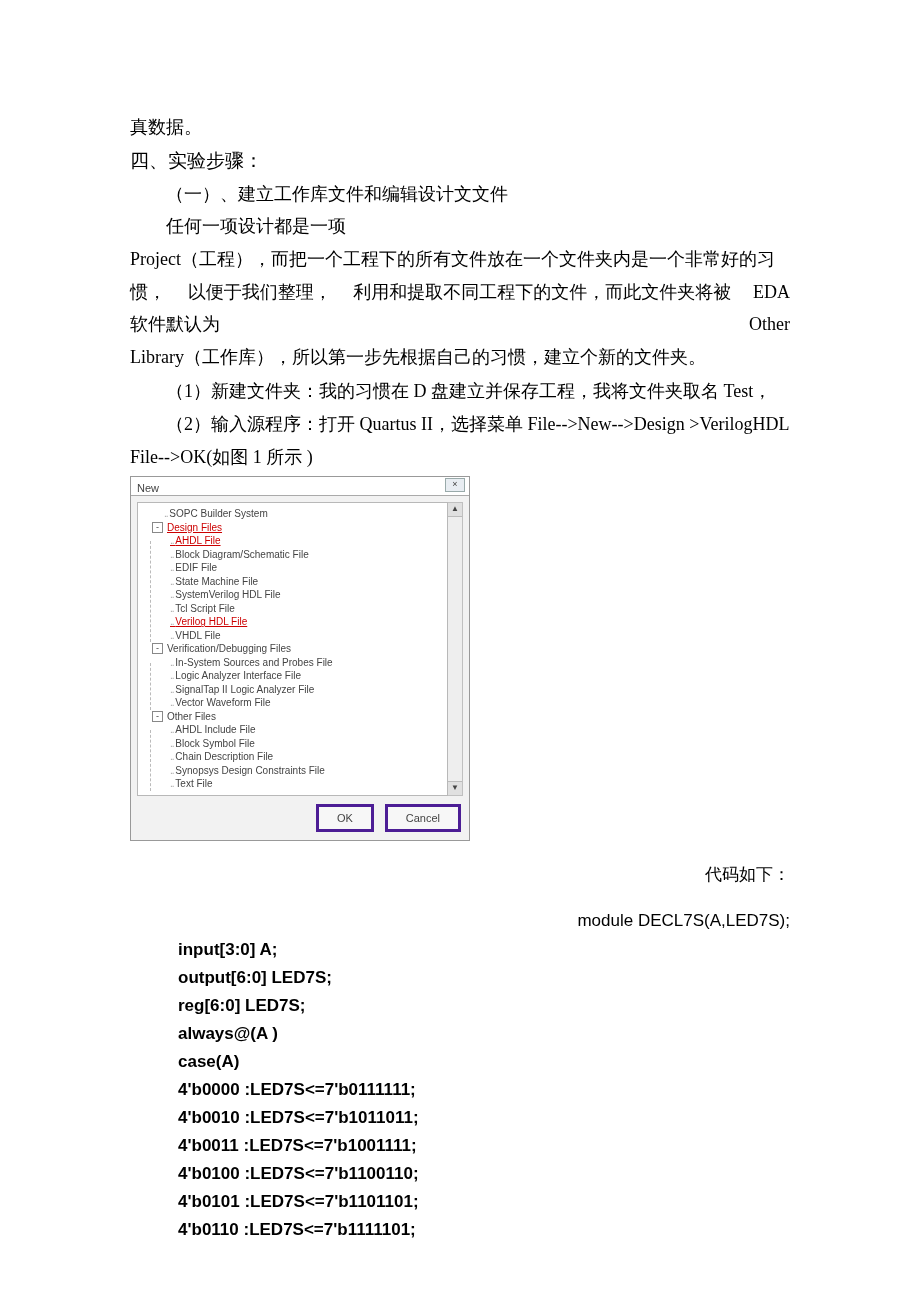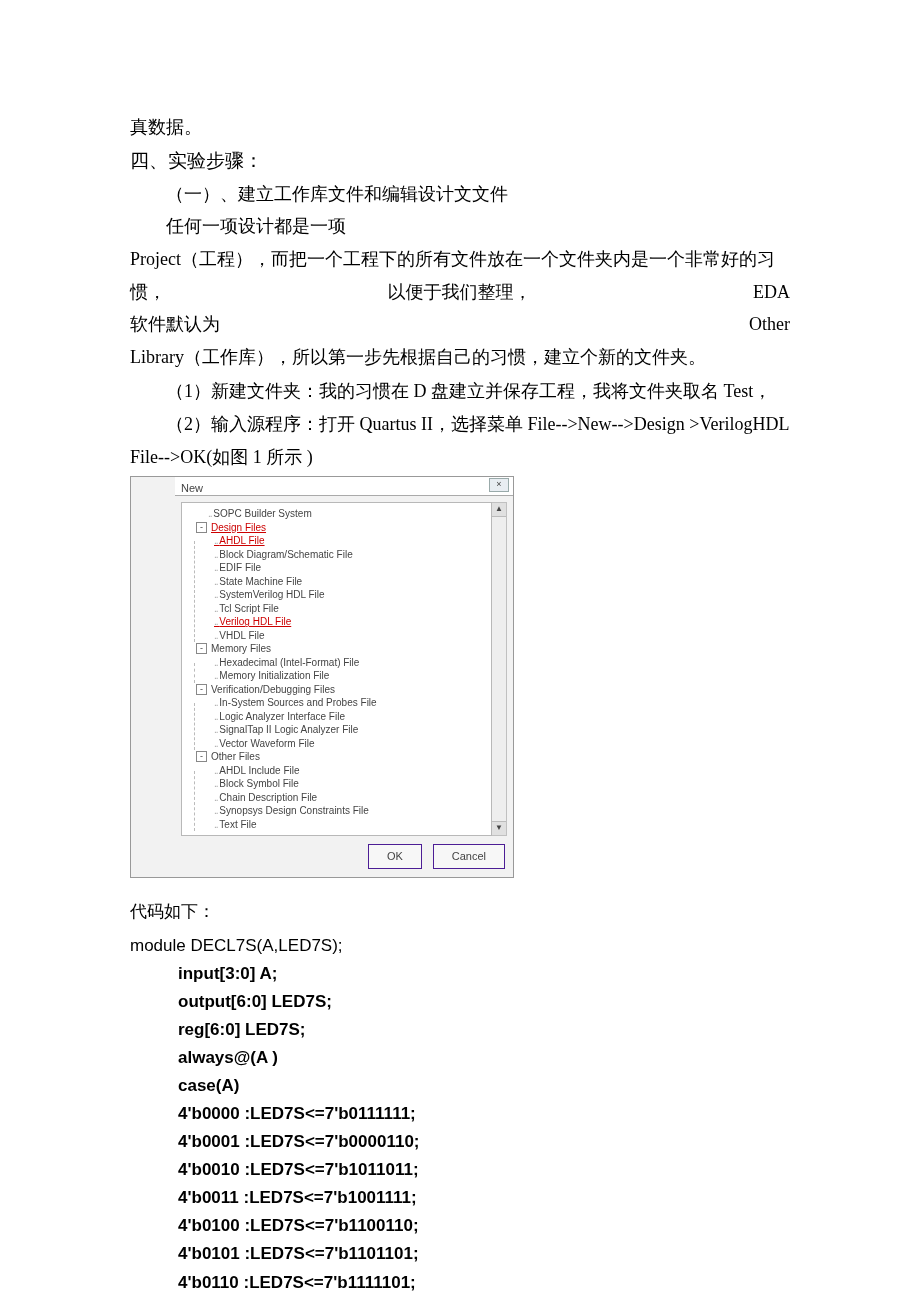--- a/index.html
+++ b/index.html
@@ -30,21 +30,20 @@
   margin: 2px 0;
 }
 .dlg {
   width: 338px;
   margin: 4px 0 8px 0;
   border: 1px solid #999;
   background: #f2f2f2;
   font-family: Arial, sans-serif;
   font-size: 10px;
   color: #444;
-  padding-left: 44px;
 }
 .dlg-title {
   background: #fff;
   border-bottom: 1px solid #aaa;
   padding: 2px 6px;
   font-size: 11px;
   position: relative;
   height: 14px;
 }
 .dlg-close {
@@ -90,21 +89,21 @@
   line-height: 12px;
 }
 .scroll-btn.bottom { bottom: 0; border-top: 1px solid #bbb; border-bottom: none; }
 .scroll-btn.top { top: 0; }
 .dlg-footer {
   text-align: right;
   padding: 4px 8px 8px 8px;
 }
 .dlg-btn {
   display: inline-block;
-  border: 1px solid #4c1d95;
+  border: 3px solid #4c1d95;
   background: #f7f7f7;
   padding: 2px 18px;
   margin-left: 8px;
   font-size: 11px;
 }
 .tree-group {
   margin-left: 0;
 }
 .tree-item {
   position: relative;
@@ -153,40 +152,42 @@
   font-family: Arial, "Microsoft YaHei", sans-serif;
   font-size: 17px;
   line-height: 1.65;
   margin-top: 20px;
 }
 .code-line {
   padding-left: 48px;
   font-weight: bold;
 }
 .code-head {
-  margin-top: 6px;
+  margin-top: 18px;
+  text-align: right;
 }
 </style>
 </head>
 <body>
 
 <div class="page">
 
   <div class="subline">真数据。</div>
 
   <div class="heading">四、实验步骤：</div>
 
   <div class="subline indent">（一）、建立工作库文件和编辑设计文文件</div>
 
   <div class="subline" style="padding-left:36px;">任何一项设计都是一项</div>
 
   <div class="subline justify">Project（工程），而把一个工程下的所有文件放在一个文件夹内是一个非常好的习</div>
   <div class="subline justify" style="display:flex;justify-content:space-between;">
     <span>惯，</span>
     <span>以便于我们整理，</span>
+    <span>利用和提取不同工程下的文件，而此文件夹将被</span>
     <span>EDA</span>
   </div>
   <div class="subline justify" style="display:flex;justify-content:space-between;">
     <span>软件默认为</span>
     <span>Other</span>
   </div>
   <div class="subline">Library（工作库），所以第一步先根据自己的习惯，建立个新的文件夹。</div>
 
   <div class="subline indent" style="margin-top:4px;">（1）新建文件夹：我的习惯在  D 盘建立并保存工程，我将文件夹取名  Test，</div>
   <div class="subline indent">（2）输入源程序：打开 Quartus II，选择菜单 File--&gt;New--&gt;Design &gt;VerilogHDL</div>
@@ -208,27 +209,20 @@
             <div class="tree-leaf">Block Diagram/Schematic File</div>
             <div class="tree-leaf">EDIF File</div>
             <div class="tree-leaf">State Machine File</div>
             <div class="tree-leaf">SystemVerilog HDL File</div>
             <div class="tree-leaf">Tcl Script File</div>
             <div class="tree-leaf sel">Verilog HDL File</div>
             <div class="tree-leaf">VHDL File</div>
           </div>
         </div>
 
-        <div class="tree-group">
-          <div class="parent-label"><span class="marker">-</span><span>Memory Files</span></div>
-          <div class="tree-item parent">
-            <div class="tree-leaf">Hexadecimal (Intel-Format) File</div>
-            <div class="tree-leaf">Memory Initialization File</div>
-          </div>
-        </div>
 
         <div class="tree-group">
           <div class="parent-label"><span class="marker">-</span><span>Verification/Debugging Files</span></div>
           <div class="tree-item parent">
             <div class="tree-leaf">In-System Sources and Probes File</div>
             <div class="tree-leaf">Logic Analyzer Interface File</div>
             <div class="tree-leaf">SignalTap II Logic Analyzer File</div>
             <div class="tree-leaf">Vector Waveform File</div>
           </div>
         </div>
@@ -258,21 +252,20 @@
 
   <div class="code-section">
     <div class="code-head">代码如下：</div>
     <div class="code-head">module DECL7S(A,LED7S);</div>
     <div class="code-line">input[3:0] A;</div>
     <div class="code-line">output[6:0] LED7S;</div>
     <div class="code-line">reg[6:0] LED7S;</div>
     <div class="code-line">always@(A )</div>
     <div class="code-line">case(A)</div>
     <div class="code-line">4'b0000 :LED7S&lt;=7'b0111111;</div>
-    <div class="code-line">4'b0001 :LED7S&lt;=7'b0000110;</div>
     <div class="code-line">4'b0010 :LED7S&lt;=7'b1011011;</div>
     <div class="code-line">4'b0011 :LED7S&lt;=7'b1001111;</div>
     <div class="code-line">4'b0100 :LED7S&lt;=7'b1100110;</div>
     <div class="code-line">4'b0101 :LED7S&lt;=7'b1101101;</div>
     <div class="code-line">4'b0110 :LED7S&lt;=7'b1111101;</div>
 
   </div>
 
 </div>
 

